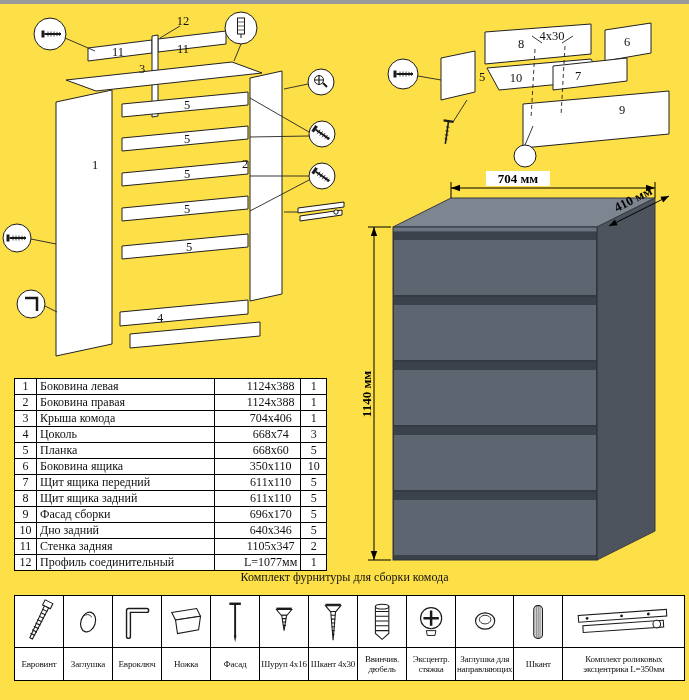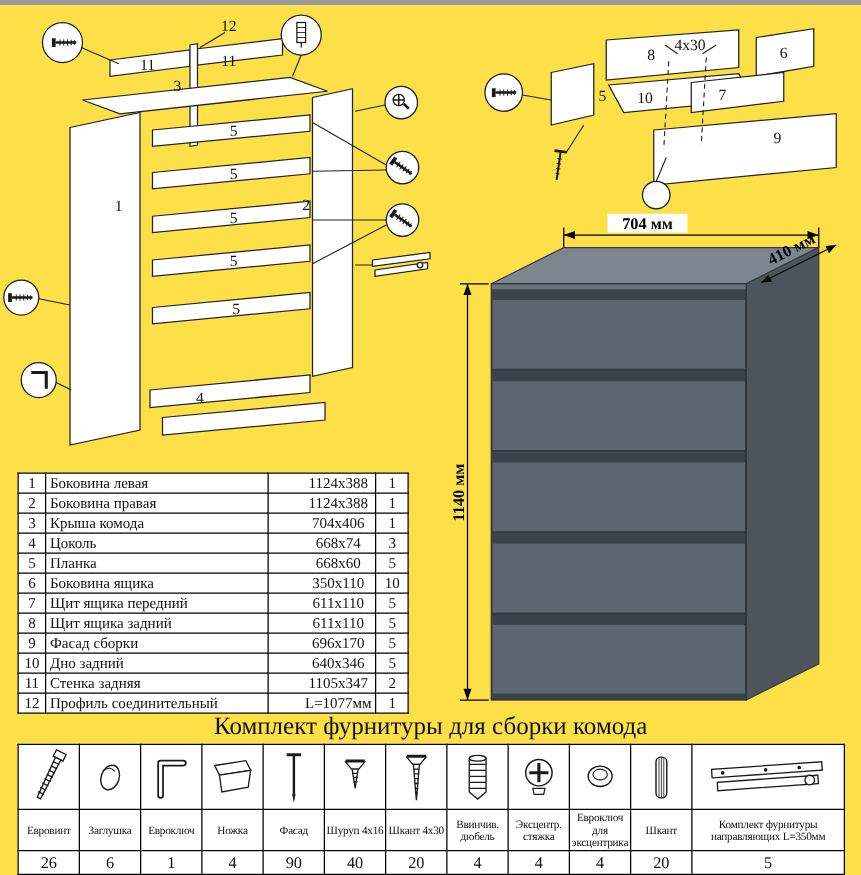--- a/index.html
+++ b/index.html
@@ -14,21 +14,21 @@
   #drawer-diagram { left:385px; top:0;    width:302px; height:168px; }
   #dresser-view   { left:358px; top:166px; width:315px; height:408px; }
 
   #parts-table { position:absolute; left:14px; top:374px; border-collapse:collapse; background:#fff; }
   #parts-table td { border:1px solid #000; font-size:12px; line-height:15px; height:16px; padding:0 3px; white-space:nowrap; }
   #parts-table td.c-num  { width:22px;  text-align:center; padding:0; }
   #parts-table td.c-name { width:178px; }
   #parts-table td.c-size { width:72px;  text-align:center;padding-left:29px; }
   #parts-table td.c-qty  { width:26px;  text-align:center; padding:0; }
 
-  #sheet-title { position:absolute; left:0; top:566px; width:689px; text-align:center; font-size:20px; }
+  #sheet-title { position:absolute; left:0; top:566px; width:689px; text-align:center; font-size:12px; }
 
   #hw-table { position:absolute; left:14px; top:591px; border-collapse:collapse; table-layout:fixed; background:#fff; }
   #hw-table td { border:1px solid #000; text-align:center; vertical-align:middle; overflow:hidden; }
   #hw-table tr.hw-icons td { height:52px; }
   #hw-table tr.hw-names td { height:33px; font-size:9px; line-height:10px; padding:1px; letter-spacing:-0.2px; }
   #hw-table tr.hw-qty td   { height:19px; font-size:13px; }
   .hwicon { display:block; margin:0 auto; height:48px; }
 
   .dlabel { font-family:"Liberation Serif", serif; font-size:12.5px; fill:#111; text-anchor:middle; }
   .dimlabel { font-family:"Liberation Serif", serif; font-size:13px; font-weight:bold; fill:#000; text-anchor:middle; }
@@ -438,34 +438,20 @@
       <tr class="hw-names">
         <td>Евровинт</td>
         <td>Заглушка</td>
         <td>Евроключ</td>
         <td>Ножка</td>
         <td>Фасад</td>
         <td>Шуруп 4х16</td>
         <td>Шкант 4х30</td>
         <td>Ввинчив. дюбель</td>
         <td>Эксцентр. стяжка</td>
-        <td>Евроключ для эксцентрика</td>
+        <td>Заглушка для направляющих</td>
         <td>Шкант</td>
-        <td>Комплект фурнитуры направляющих L=350мм</td>
-      </tr>
-      <tr class="hw-qty">
-        <td>26</td>
-        <td>6</td>
-        <td>1</td>
-        <td>4</td>
-        <td>90</td>
-        <td>40</td>
-        <td>20</td>
-        <td>4</td>
-        <td>4</td>
-        <td>4</td>
-        <td>20</td>
-        <td>5</td>
+        <td>Комплект роликовых эксцентрика L=350мм</td>
       </tr>
     </tbody>
   </table>
 
 </div>
 
 </body></html>

